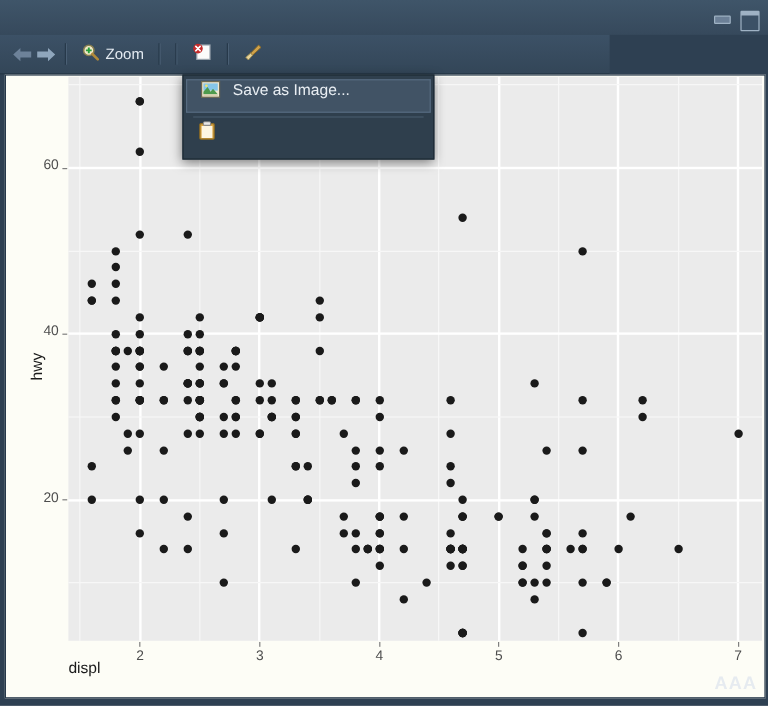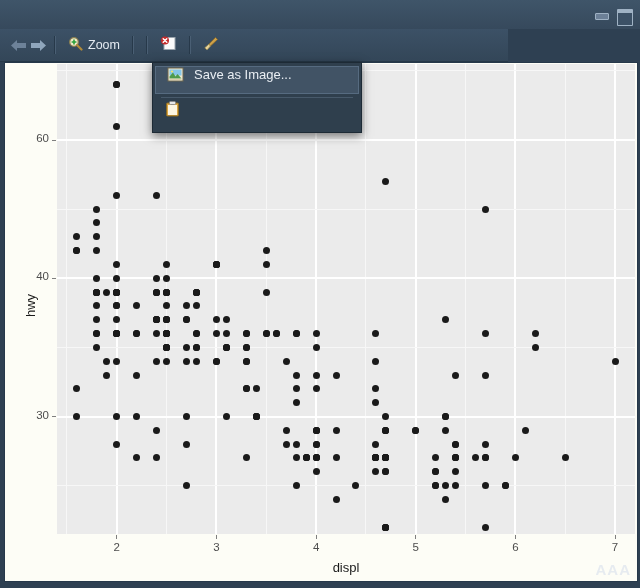--- a/index.html
+++ b/index.html
@@ -388,26 +388,26 @@
         <div class="axlabel" style="left: 201.448px; top: 478px; width: 20px; text-align: center;">3</div>
         <div class="tick" style="left: 310.603px; top: 472px; width: 1px; height: 4px;"></div>
         <div class="axlabel" style="left: 301.103px; top: 478px; width: 20px; text-align: center;">4</div>
         <div class="tick" style="left: 410.259px; top: 472px; width: 1px; height: 4px;"></div>
         <div class="axlabel" style="left: 400.759px; top: 478px; width: 20px; text-align: center;">5</div>
         <div class="tick" style="left: 509.914px; top: 472px; width: 1px; height: 4px;"></div>
         <div class="axlabel" style="left: 500.414px; top: 478px; width: 20px; text-align: center;">6</div>
         <div class="tick" style="left: 609.569px; top: 472px; width: 1px; height: 4px;"></div>
         <div class="axlabel" style="left: 600.069px; top: 478px; width: 20px; text-align: center;">7</div>
         <div class="tick" style="left: 47px; top: 353px; width: 4px; height: 1px;"></div>
-        <div class="axlabel" style="left: 20px; top: 345.5px; width: 24px; text-align: right;">30</div>
+        <div class="axlabel" style="left: 20px; top: 345.5px; width: 24px; text-align: right;">20</div>
         <div class="tick" style="left: 47px; top: 214.765px; width: 4px; height: 1px;"></div>
         <div class="axlabel" style="left: 20px; top: 207.265px; width: 24px; text-align: right;">40</div>
         <div class="tick" style="left: 47px; top: 76.5294px; width: 4px; height: 1px;"></div>
         <div class="axlabel" style="left: 20px; top: 69.0294px; width: 24px; text-align: right;">60</div>
-        <div class="axtitle" style="left: 52px; top: 497px; width: 578px; text-align: center;">displ</div>
+        <div class="axtitle" style="left: 52px; top: 486px; width: 578px; text-align: left;">displ</div>
         <div class="axtitle ytitle" style="left: 18px; top: 254px;">hwy</div>
       </div>
     <div class="watermark">AAA</div>
   </div>
 
   <div class="menu" id="exportmenu">
       <div class="mitem sel">
         <span style="width: 18px; display: flex; align-items: center; justify-content: center;">
           <svg width="17" height="15" viewBox="0 0 17 15">
             <rect x="1" y="1" width="15" height="13" fill="#efe8d0" stroke="#6e6950" stroke-width="1"></rect>

